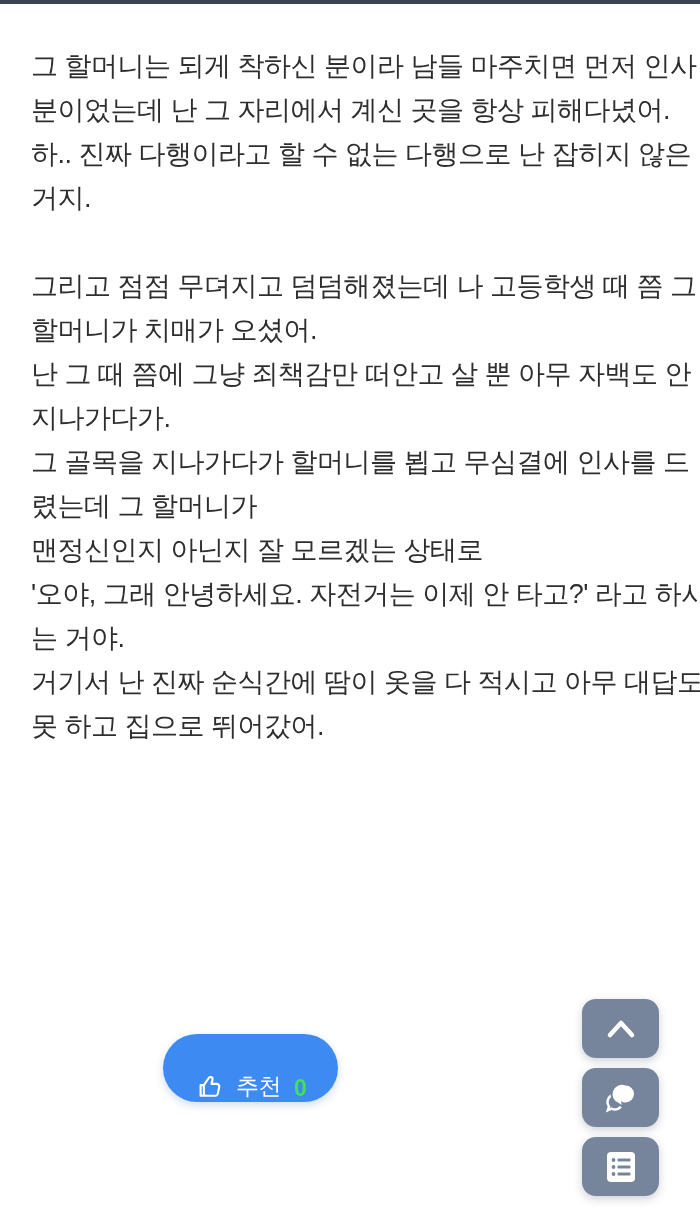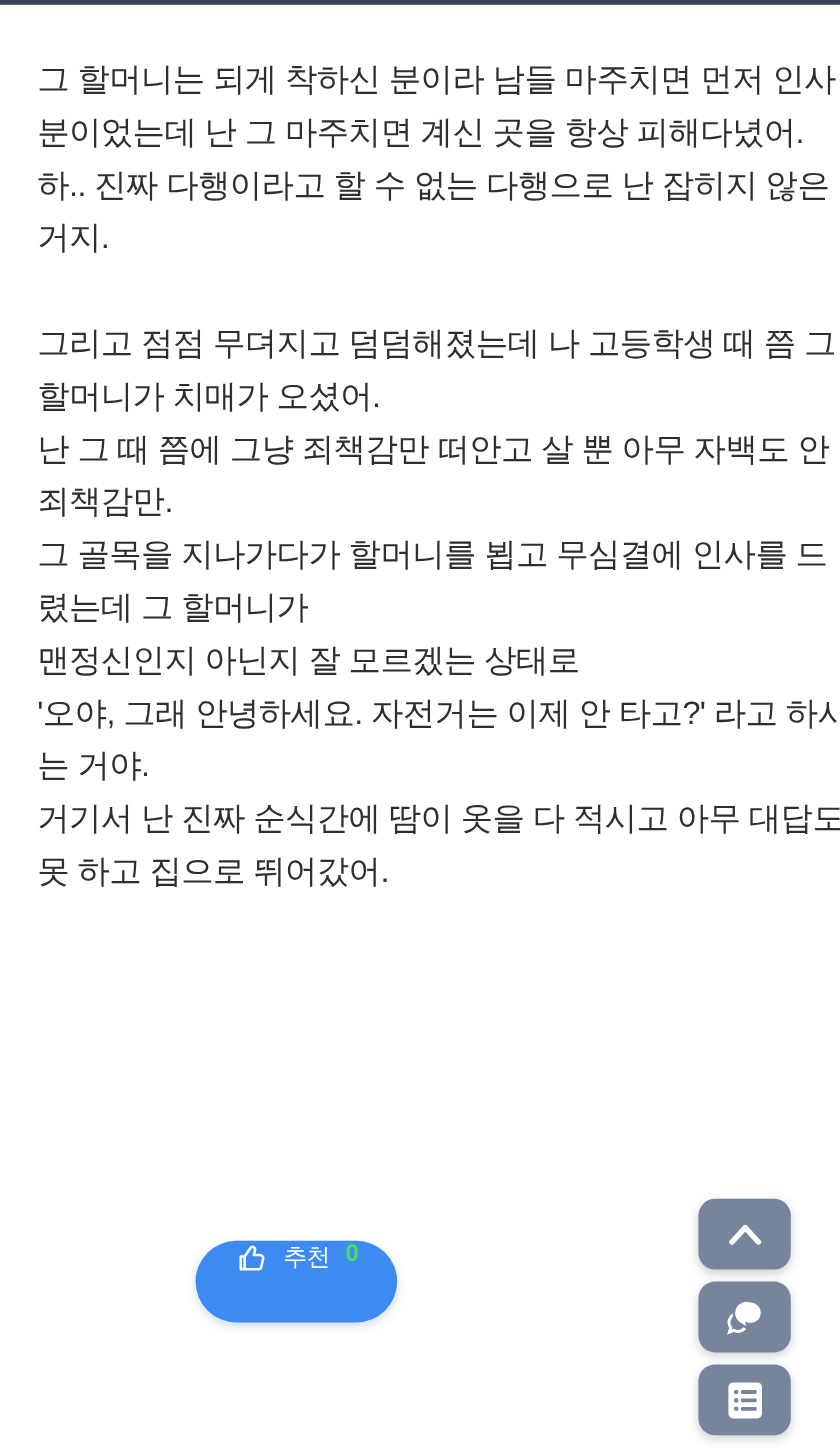--- a/index.html
+++ b/index.html
@@ -45,31 +45,31 @@
 
   .vote-row {
     position: absolute;
     top: 1034px;
     left: 163px;
     display: flex;
     gap: 43px;
   }
   .pill {
     display: flex;
-    align-items: flex-start;
+    align-items: flex-end;
     justify-content: center;
     gap: 11px;
     height: 68px;
     padding: 0 32px;
     border: none;
     border-radius: 34px;
     background: var(--accent-blue);
     color: #ffffff;
     font-family: inherit;
-    font-size: 20px;
+    font-size: 23px;
     letter-spacing: -0.5px;
     box-shadow: 0 3px 8px rgba(40, 90, 160, 0.22);
     cursor: pointer;
   }
   .pill .thumb-icon { display: flex; align-items: center; }
   .pill .count {
     color: var(--count-green);
     font-weight: bold;
     margin-left: 2px;
   }
@@ -99,29 +99,29 @@
 </head>
 <body>
 
 <div class="page">
 
   <div class="top-bar"></div>
 
   <div class="post-text">
     <div class="paragraph">
       <div class="line">그 할머니는 되게 착하신 분이라 남들 마주치면 먼저 인사</div>
-      <div class="line">분이었는데 난 그 마주치면 계신 곳을 항상 피해다녔어.</div>
+      <div class="line">분이었는데 난 그 자리에서 계신 곳을 항상 피해다녔어.</div>
       <div class="line">하.. 진짜 다행이라고 할 수 없는 다행으로 난 잡히지 않은</div>
       <div class="line">거지.</div>
     </div>
     <div class="paragraph">
       <div class="line">그리고 점점 무뎌지고 덤덤해졌는데 나 고등학생 때 쯤 그</div>
       <div class="line">할머니가 치매가 오셨어.</div>
       <div class="line">난 그 때 쯤에 그냥 죄책감만 떠안고 살 뿐 아무 자백도 안</div>
-      <div class="line">죄책감만.</div>
+      <div class="line">지나가다가.</div>
       <div class="line">그 골목을 지나가다가 할머니를 뵙고 무심결에 인사를 드</div>
       <div class="line">렸는데 그 할머니가</div>
       <div class="line">맨정신인지 아닌지 잘 모르겠는 상태로</div>
       <div class="line">'오야, 그래 안녕하세요. 자전거는 이제 안 타고?' 라고 하시</div>
       <div class="line">는 거야.</div>
       <div class="line">거기서 난 진짜 순식간에 땀이 옷을 다 적시고 아무 대답도</div>
       <div class="line">못 하고 집으로 뛰어갔어.</div>
     </div>
   </div>
 

